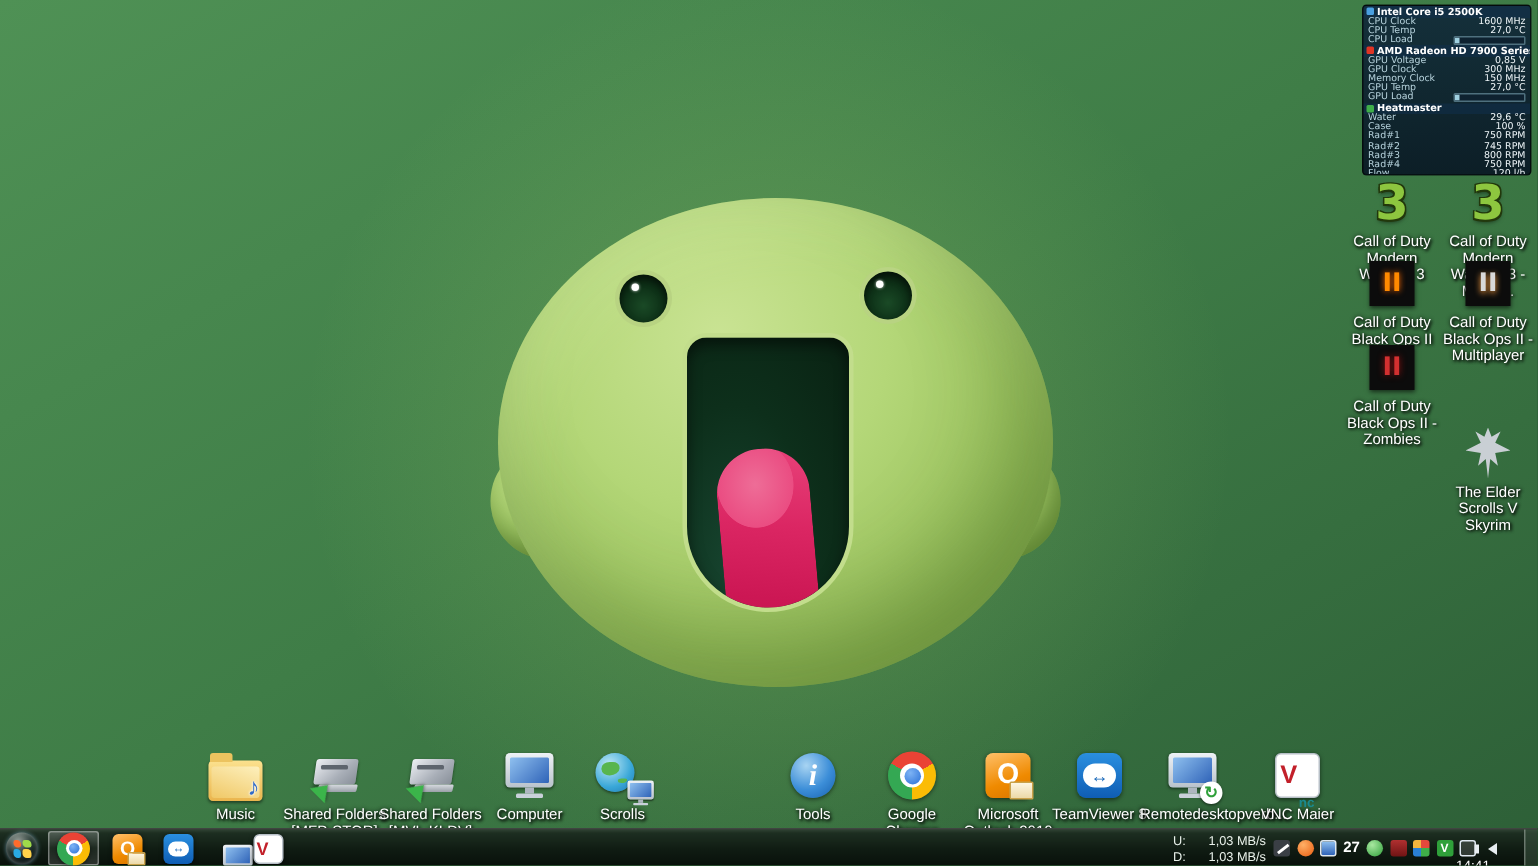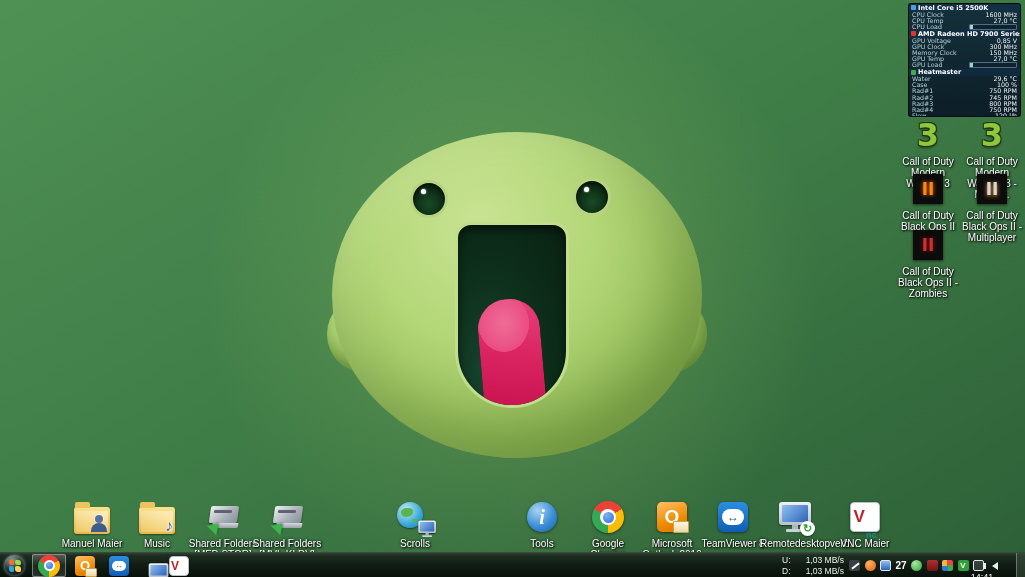--- a/index.html
+++ b/index.html
@@ -311,30 +311,27 @@
         <div class="bo2 grey">II</div>
       </div>
     <div class="lbl">Call of Duty Black Ops II - Multiplayer</div>
   </div>
   <div class="dicon" style="left:896px;top:226px;">
     <div class="ic">
         <div class="bo2 red">II</div>
       </div>
     <div class="lbl">Call of Duty Black Ops II - Zombies</div>
   </div>
-
-  <div class="dicon wide" style="left:57px;top:498px;">
-    <div class="ic">
-        <div class="folder">
-          <div class="person-head"></div>
-          <div class="person-body"></div>
-        </div>
-      </div>
-    <div class="lbl">Manuel Maier</div>
-  </div>
+  <div class="dicon" style="left:960px;top:283px;">
+    <div class="ic">
+        <div class="sky"></div>
+      </div>
+    <div class="lbl">The Elder Scrolls V Skyrim</div>
+  </div>
+
   <div class="dicon wide" style="left:122px;top:498px;">
     <div class="ic">
         <div class="folder">
           <div class="note">♪</div>
         </div>
       </div>
     <div class="lbl">Music</div>
   </div>
   <div class="dicon wide" style="left:188px;top:498px;">
     <div class="ic">
@@ -350,20 +347,31 @@
   <div class="dicon wide" style="left:252px;top:498px;">
     <div class="ic">
         <div class="shared">
           <div class="box"></div>
           <div class="slot"></div>
           <div class="base"></div>
           <div class="arrow"></div>
         </div>
       </div>
     <div class="lbl">Shared Folders [MVL-KLDV]</div>
+  </div>
+  <div class="dicon wide" style="left:318px;top:498px;">
+    <div class="ic">
+        <div class="pc">
+          <div class="mon"></div>
+          <div class="scr"></div>
+          <div class="stand"></div>
+          <div class="base"></div>
+        </div>
+      </div>
+    <div class="lbl">Computer</div>
   </div>
   <div class="dicon wide" style="left:380px;top:498px;">
     <div class="ic">
         <div class="netwrap">
           <div class="globe"></div>
           <div class="pc mini">
             <div class="mon"></div>
             <div class="scr"></div>
             <div class="stand"></div>
             <div class="base"></div>

